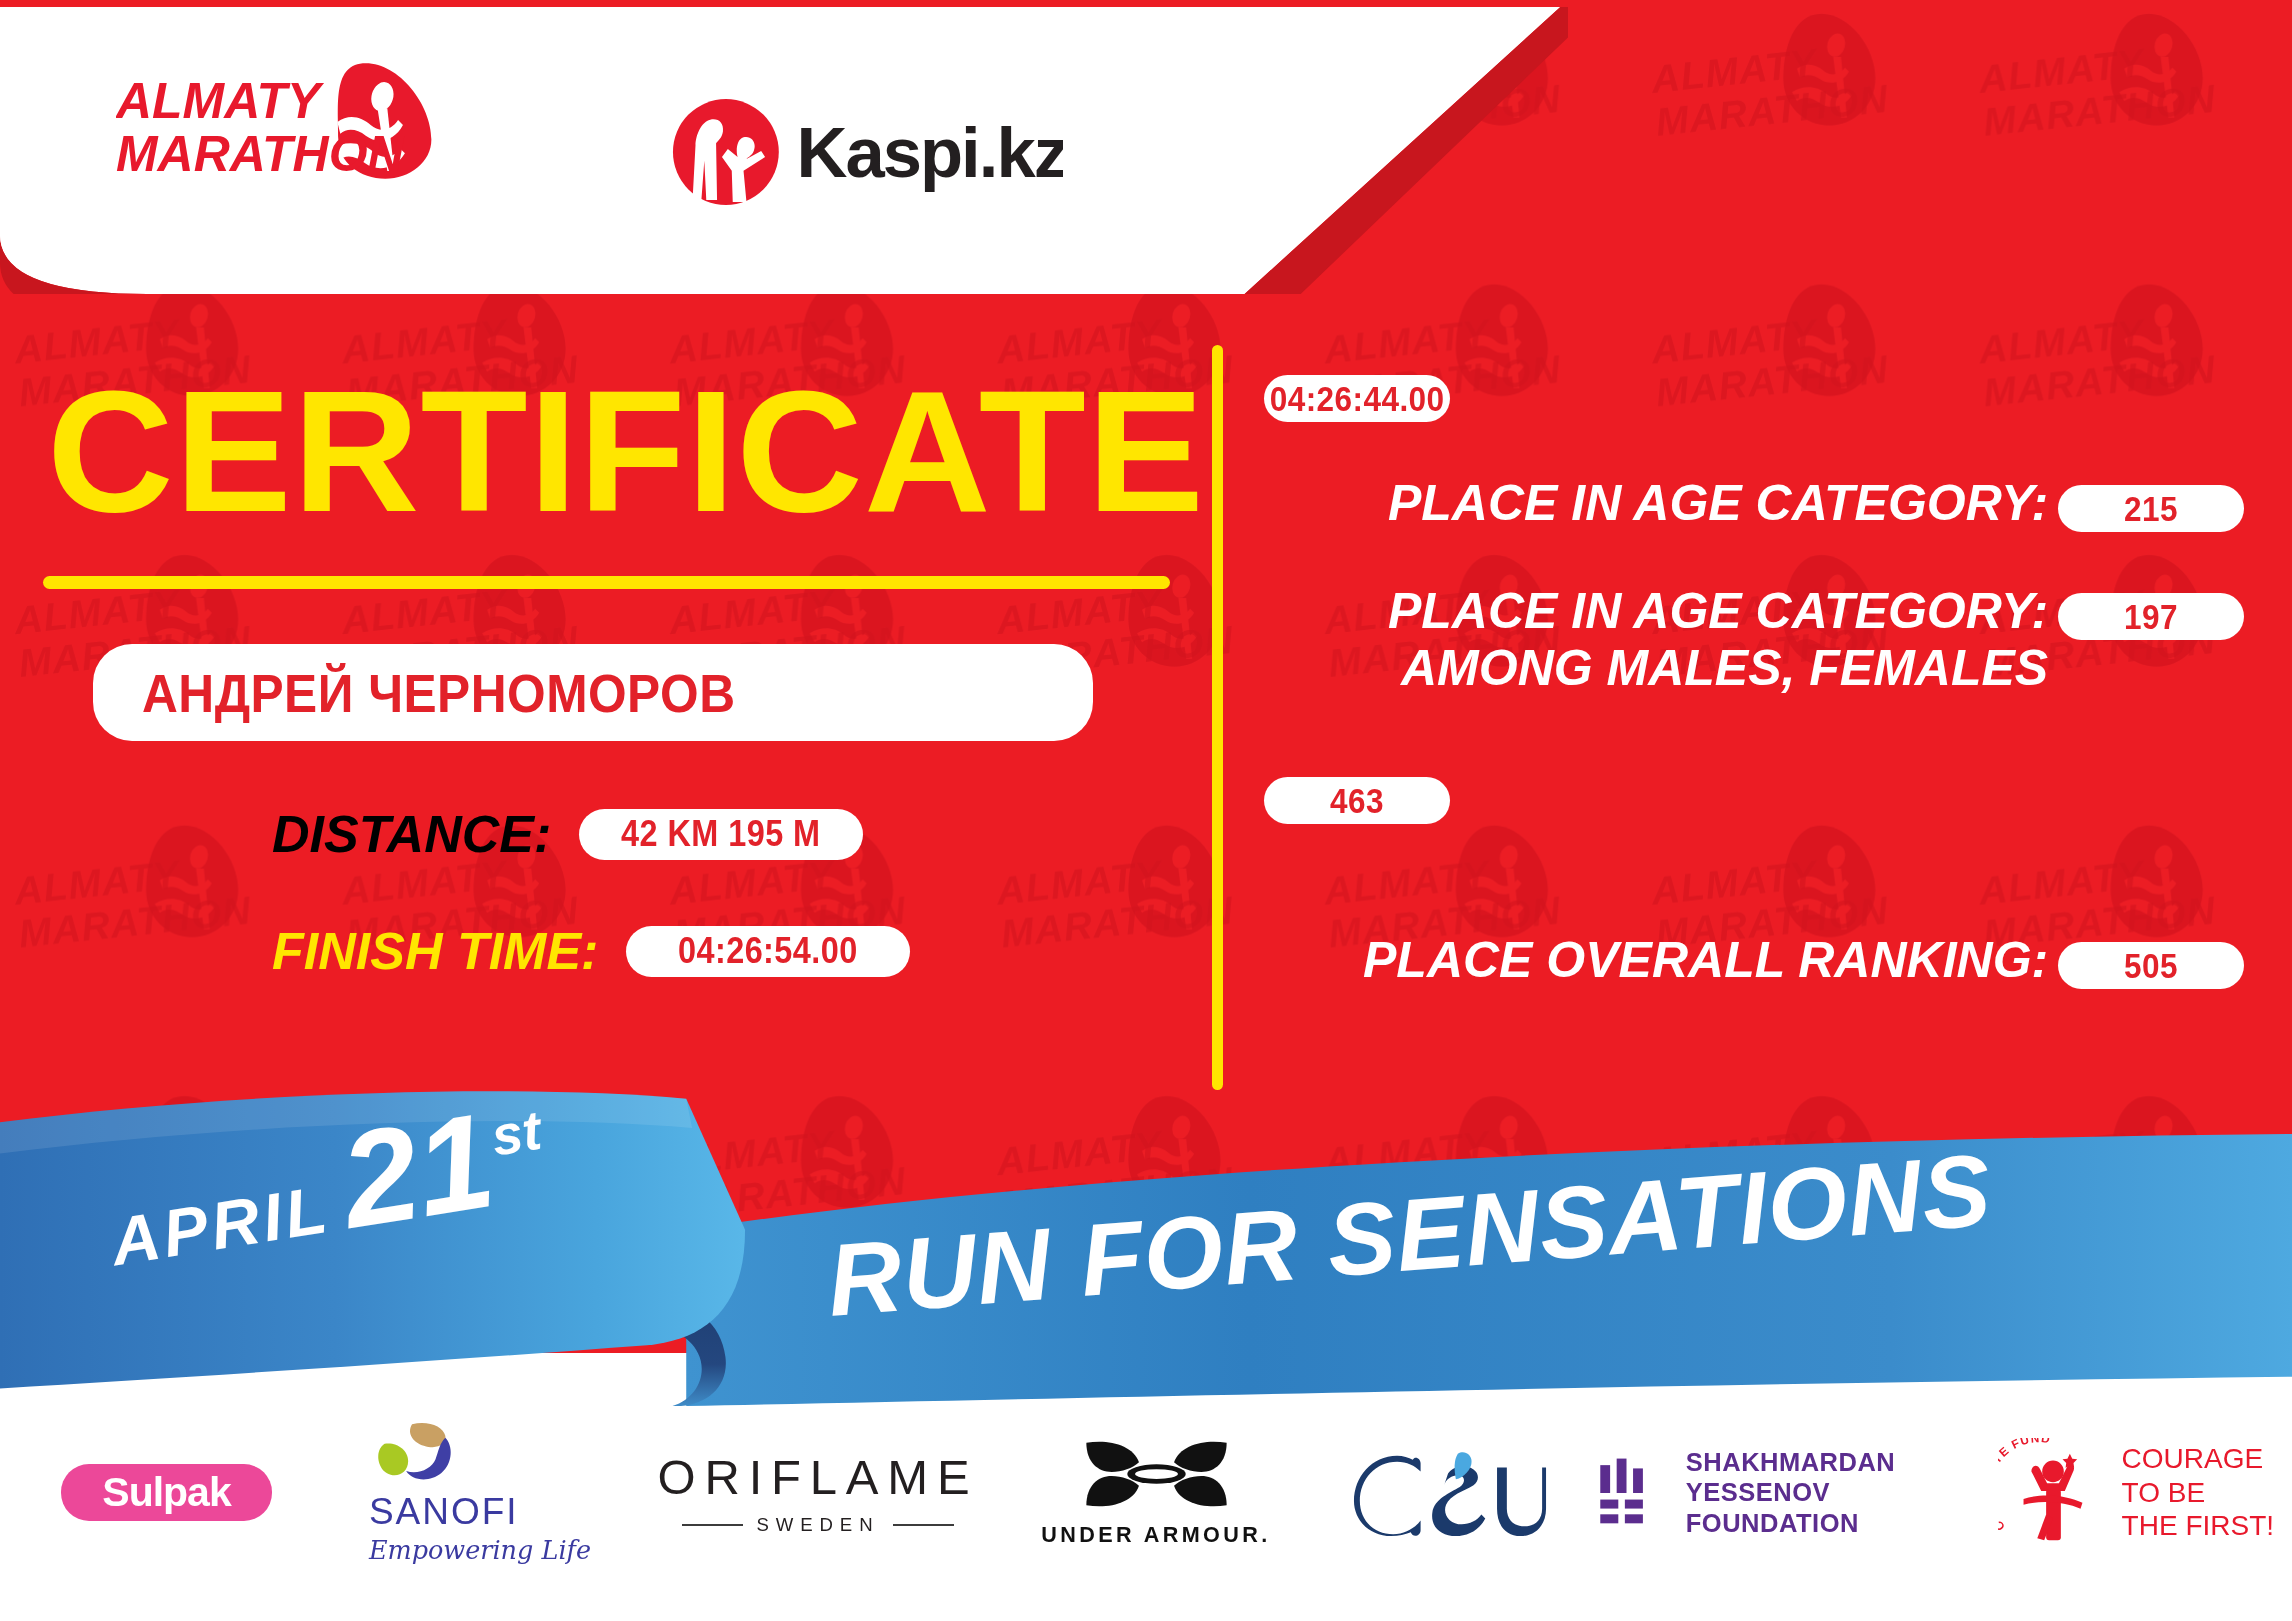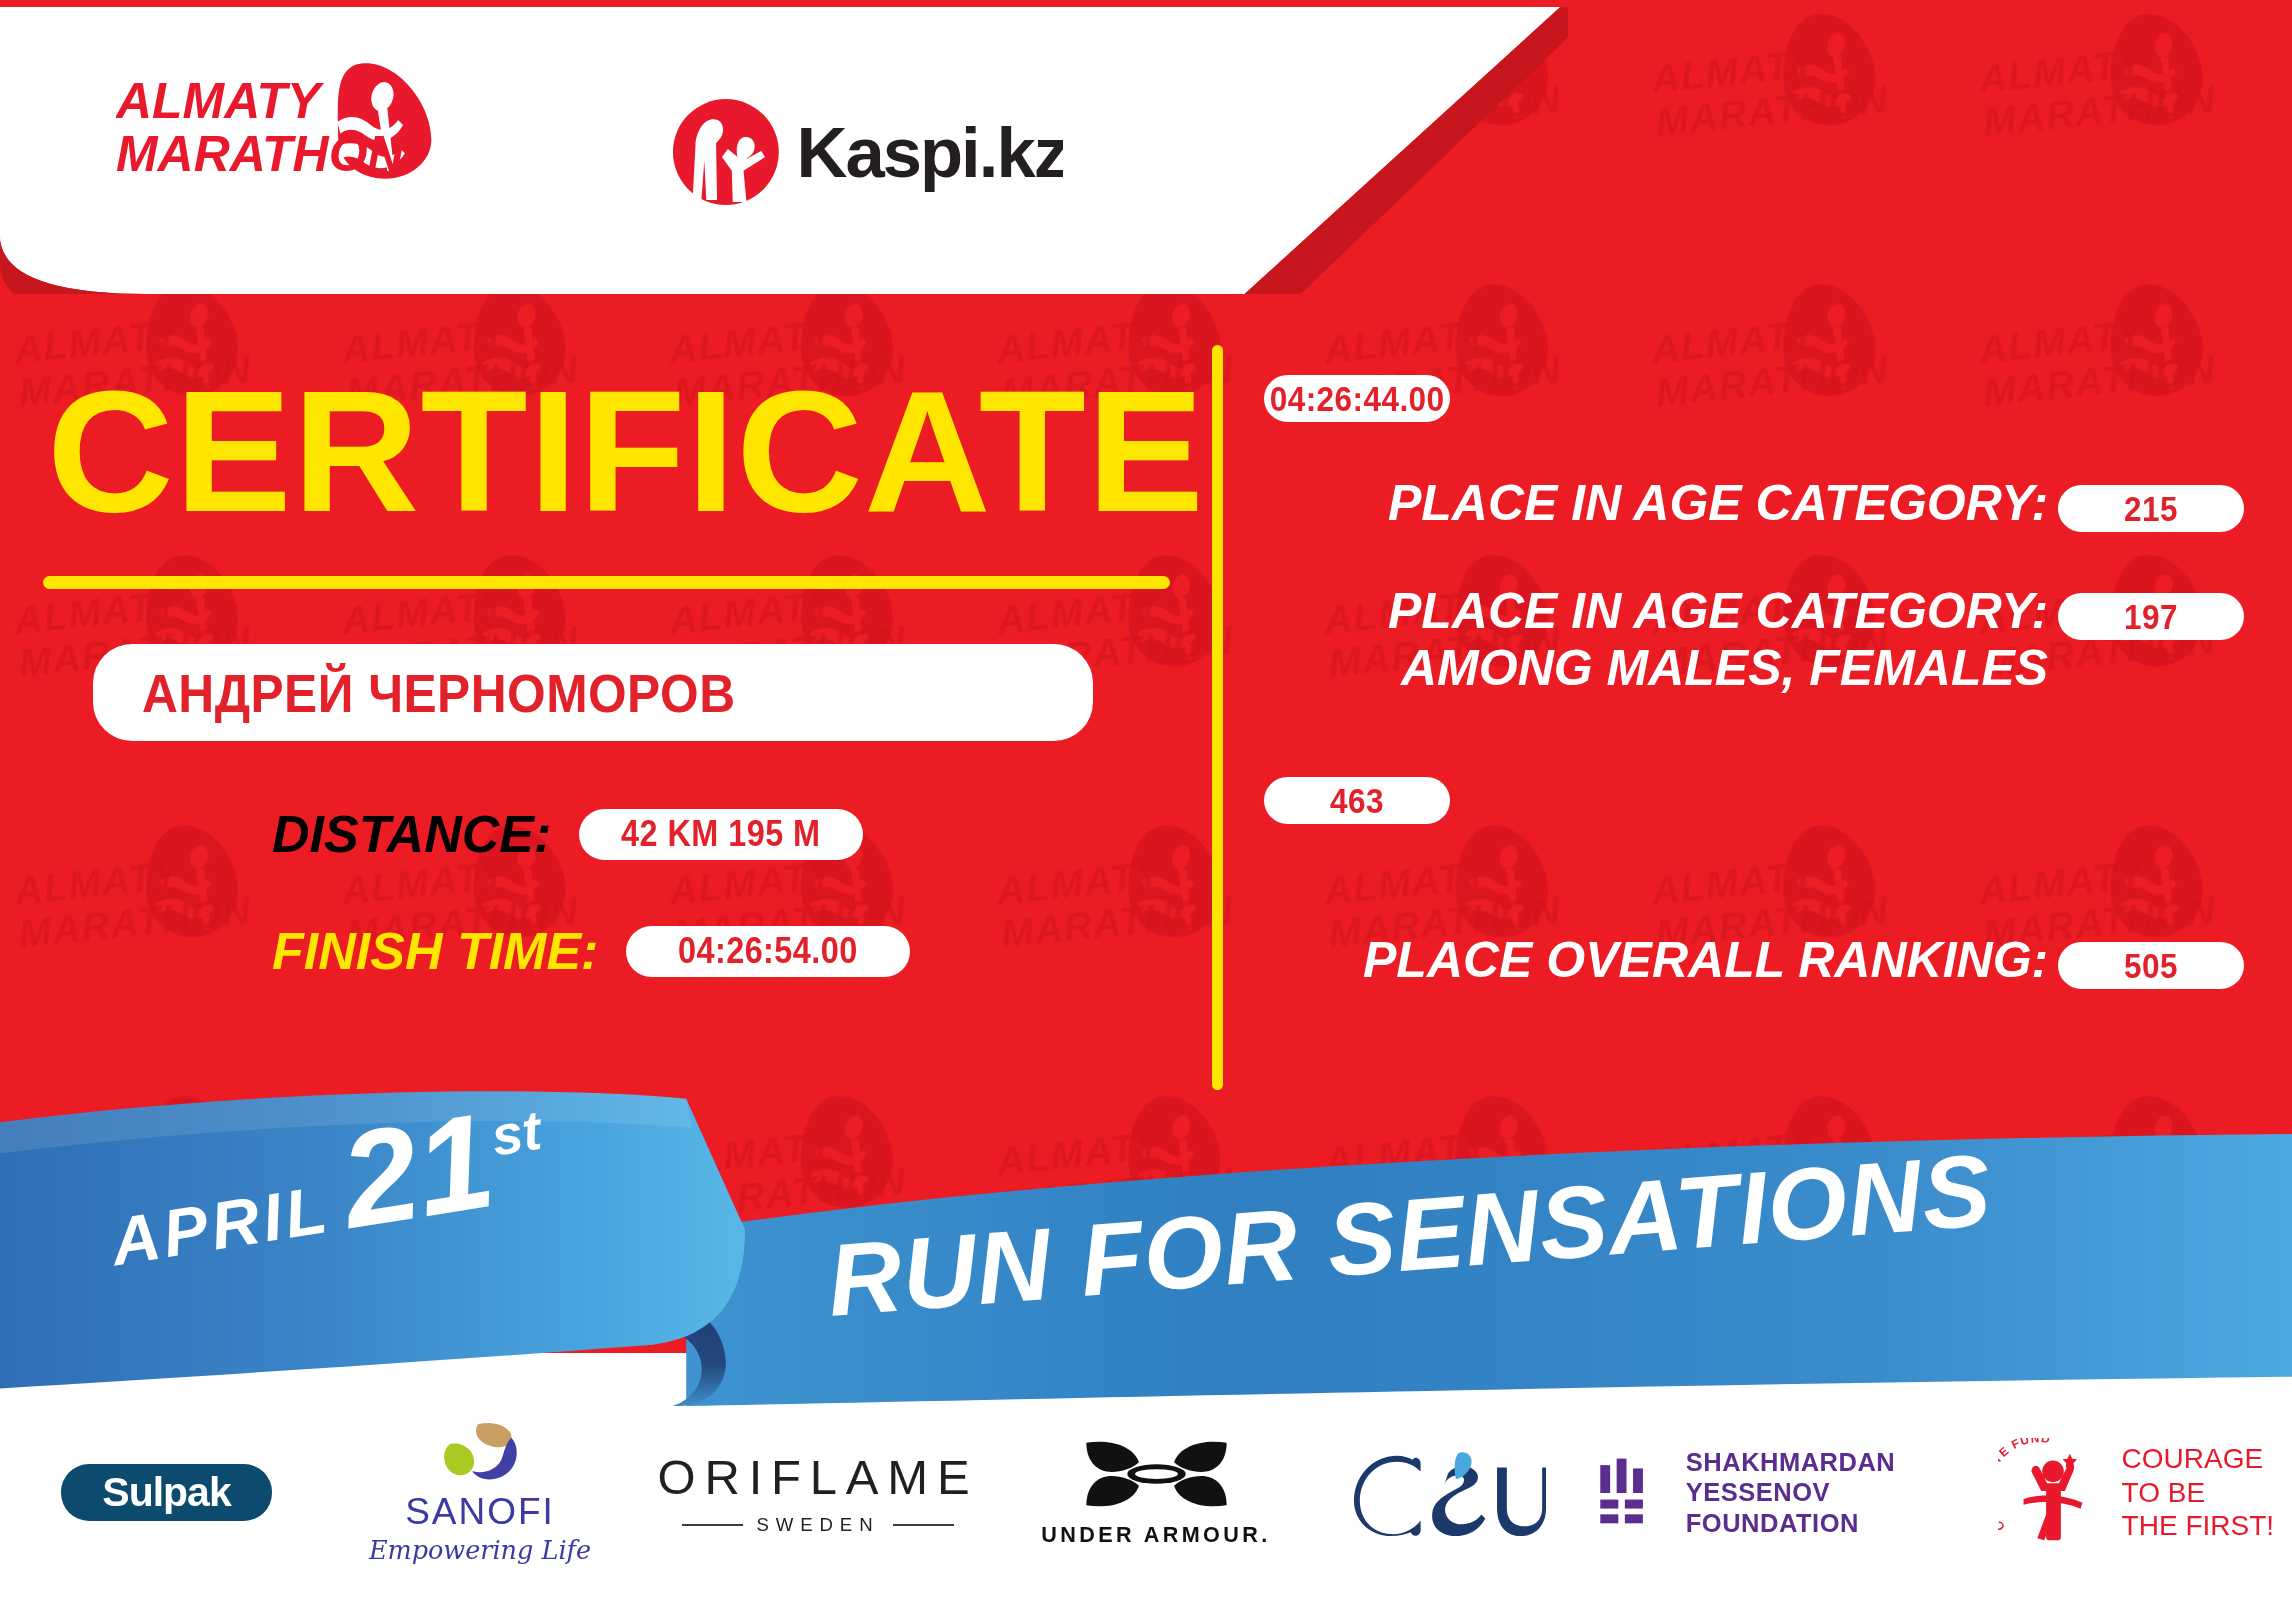--- a/index.html
+++ b/index.html
@@ -253,33 +253,33 @@
     align-items: center;
   }
   .sponsor {
     display: flex; align-items: center; justify-content: center;
     height: 181px;
   }
 
   
   .sulpak-pill {
     width: 211px; height: 57px;
-    background: #0c4a6e;
+    background: #ec4899;
     border-radius: 28px;
     display: flex; align-items: center; justify-content: center;
   }
   .sulpak-text {
     color: #ffffff;
     font-size: 41px;
     font-weight: 700;
     letter-spacing: -1px;
   }
 
   
-  .sanofi { text-align: center; }
+  .sanofi { text-align: left; }
   .sanofi-name {
     color: #3a3aa0;
     font-size: 37px;
     font-weight: 400;
     letter-spacing: 2px;
     margin-top: 2px;
   }
   .sanofi-tag {
     color: #3a3aa0;
     font-size: 25.5px;

